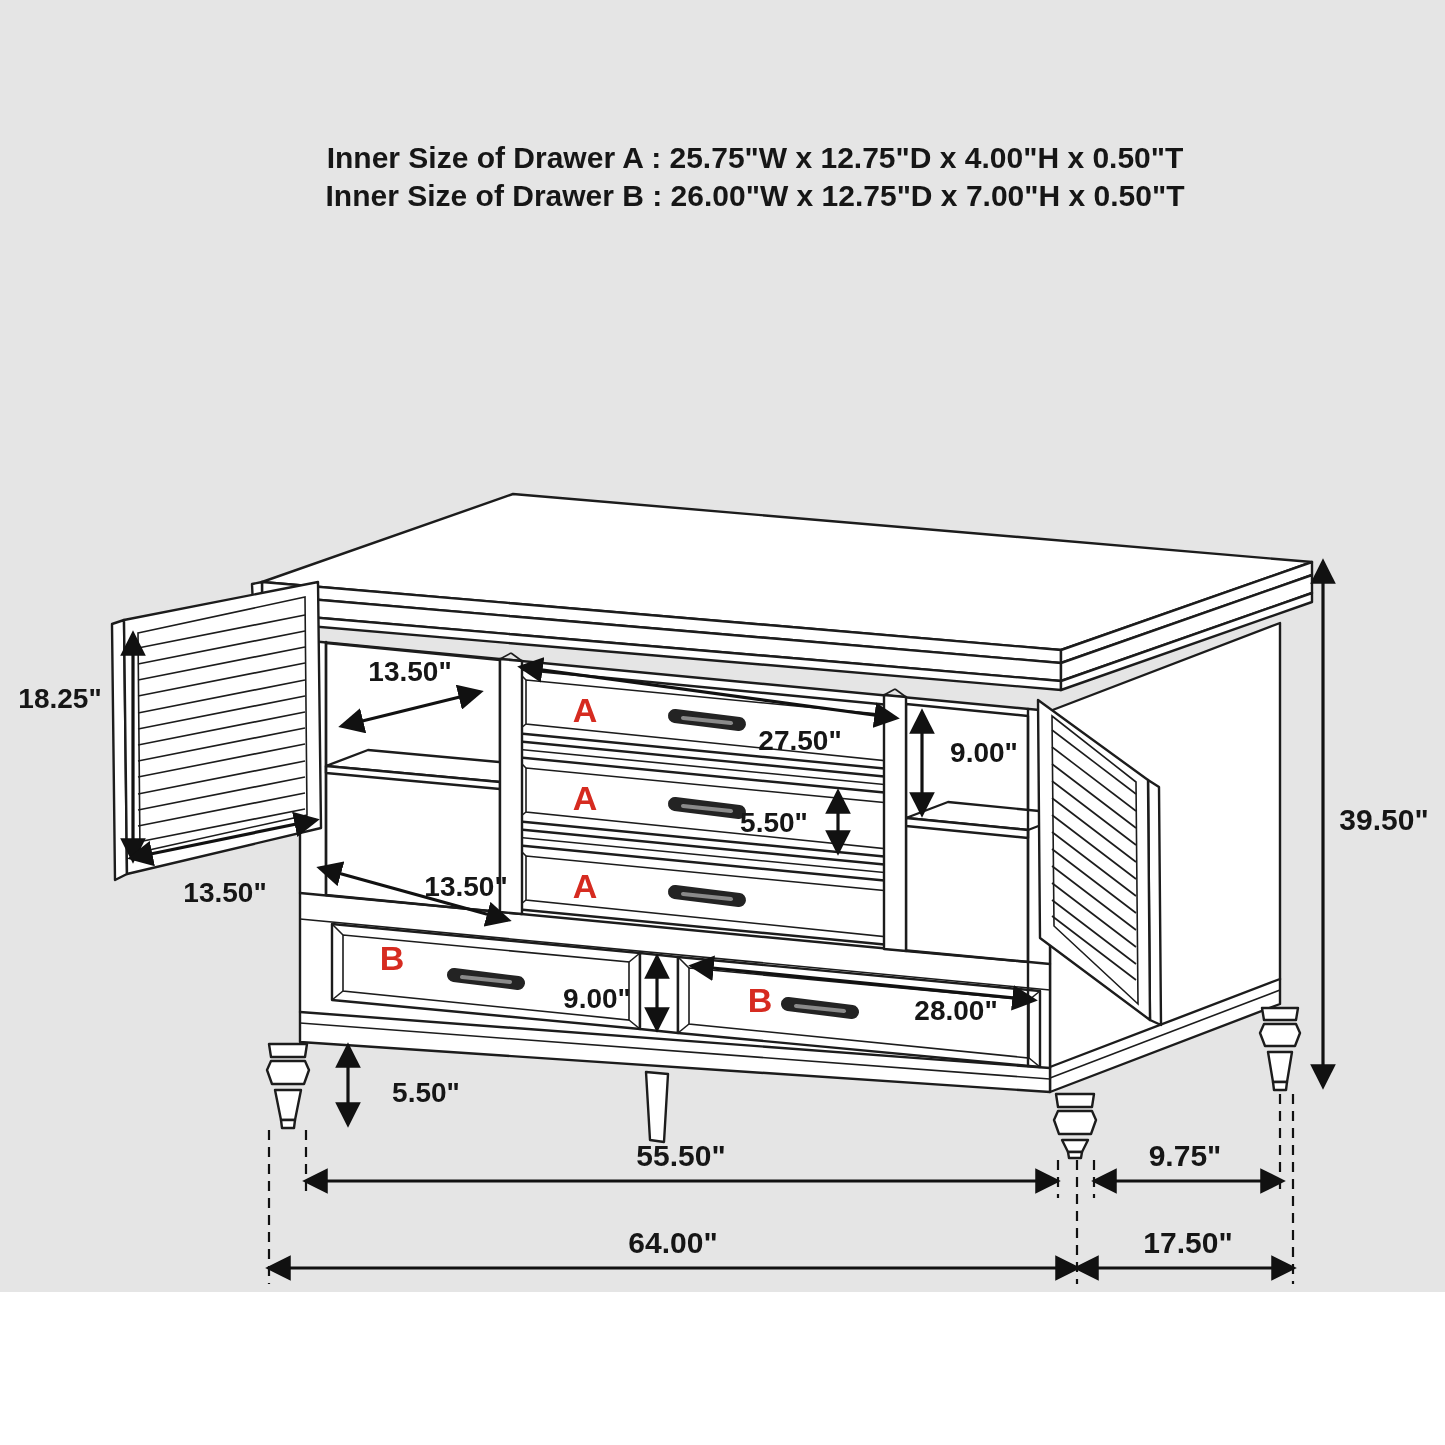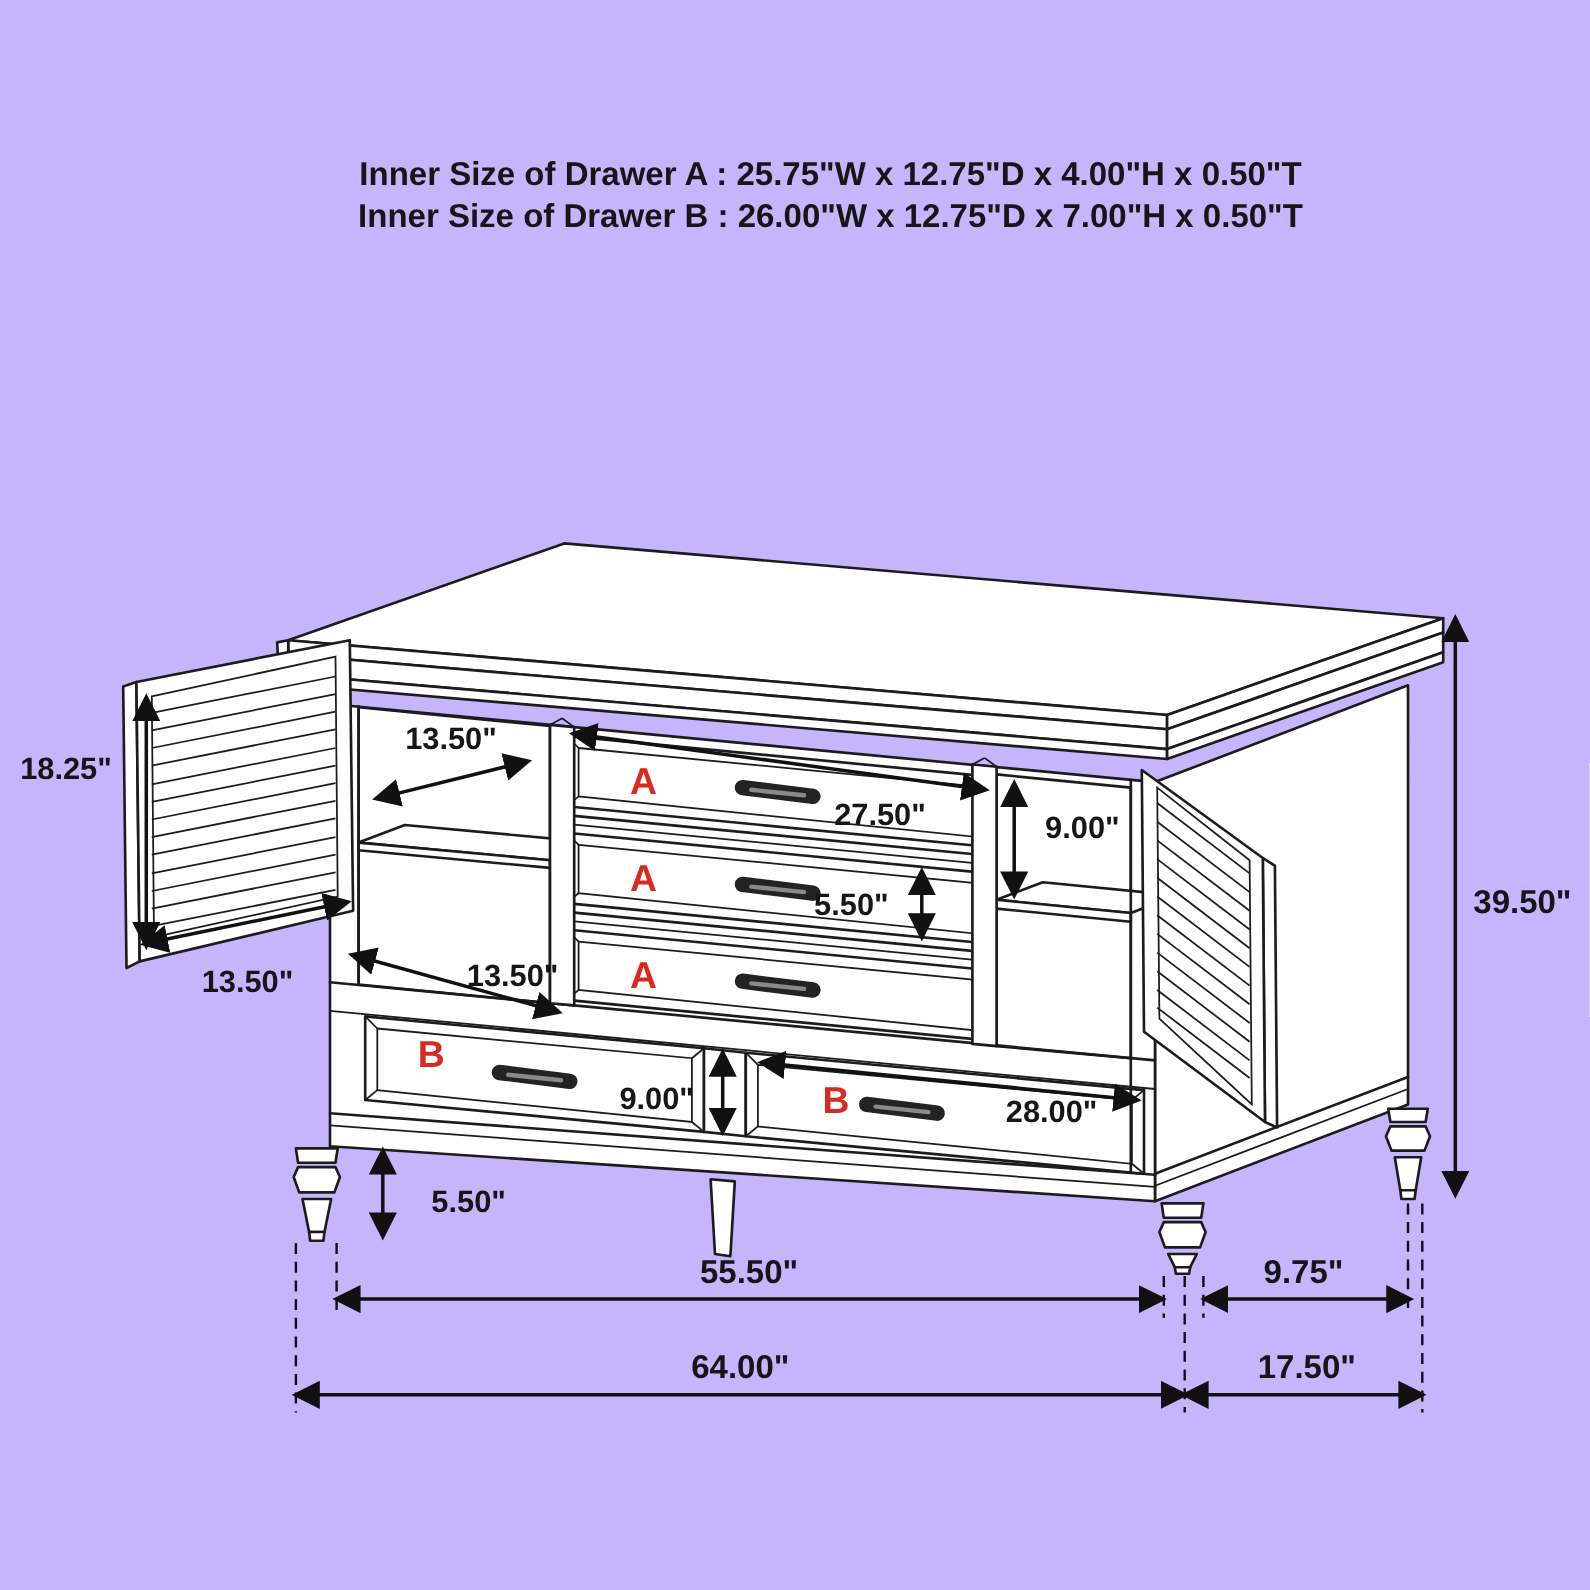--- a/index.html
+++ b/index.html
@@ -1,16 +1,16 @@
 <!DOCTYPE html>
 <html><head>
 <meta charset="utf-8">
 <style>
   html,body{margin:0;padding:0;background:#fff;}
-  .page{width:1445px;height:1445px;position:relative;background:#c4b5fd;overflow:hidden;
+  .page{width:1445px;height:1292px;position:relative;background:#e5e5e5;overflow:hidden;
         font-family:"Liberation Sans",sans-serif;}
   svg{position:absolute;left:0;top:0;}
   text{font-family:"Liberation Sans",sans-serif;font-weight:bold;fill:#161616;}
   .dim{font-size:28px;}
   .dim-big{font-size:30px;}
   .ttl{font-size:30px;}
   .red{font-size:34px;fill:#d62b20;}
   .ln{stroke:#1c1c1c;stroke-width:2.4;fill:none;stroke-linejoin:round;stroke-linecap:round;}
   .lnf{stroke:#1c1c1c;stroke-width:2.4;fill:#ffffff;stroke-linejoin:round;}
   .thin{stroke:#1c1c1c;stroke-width:1.6;fill:none;}

